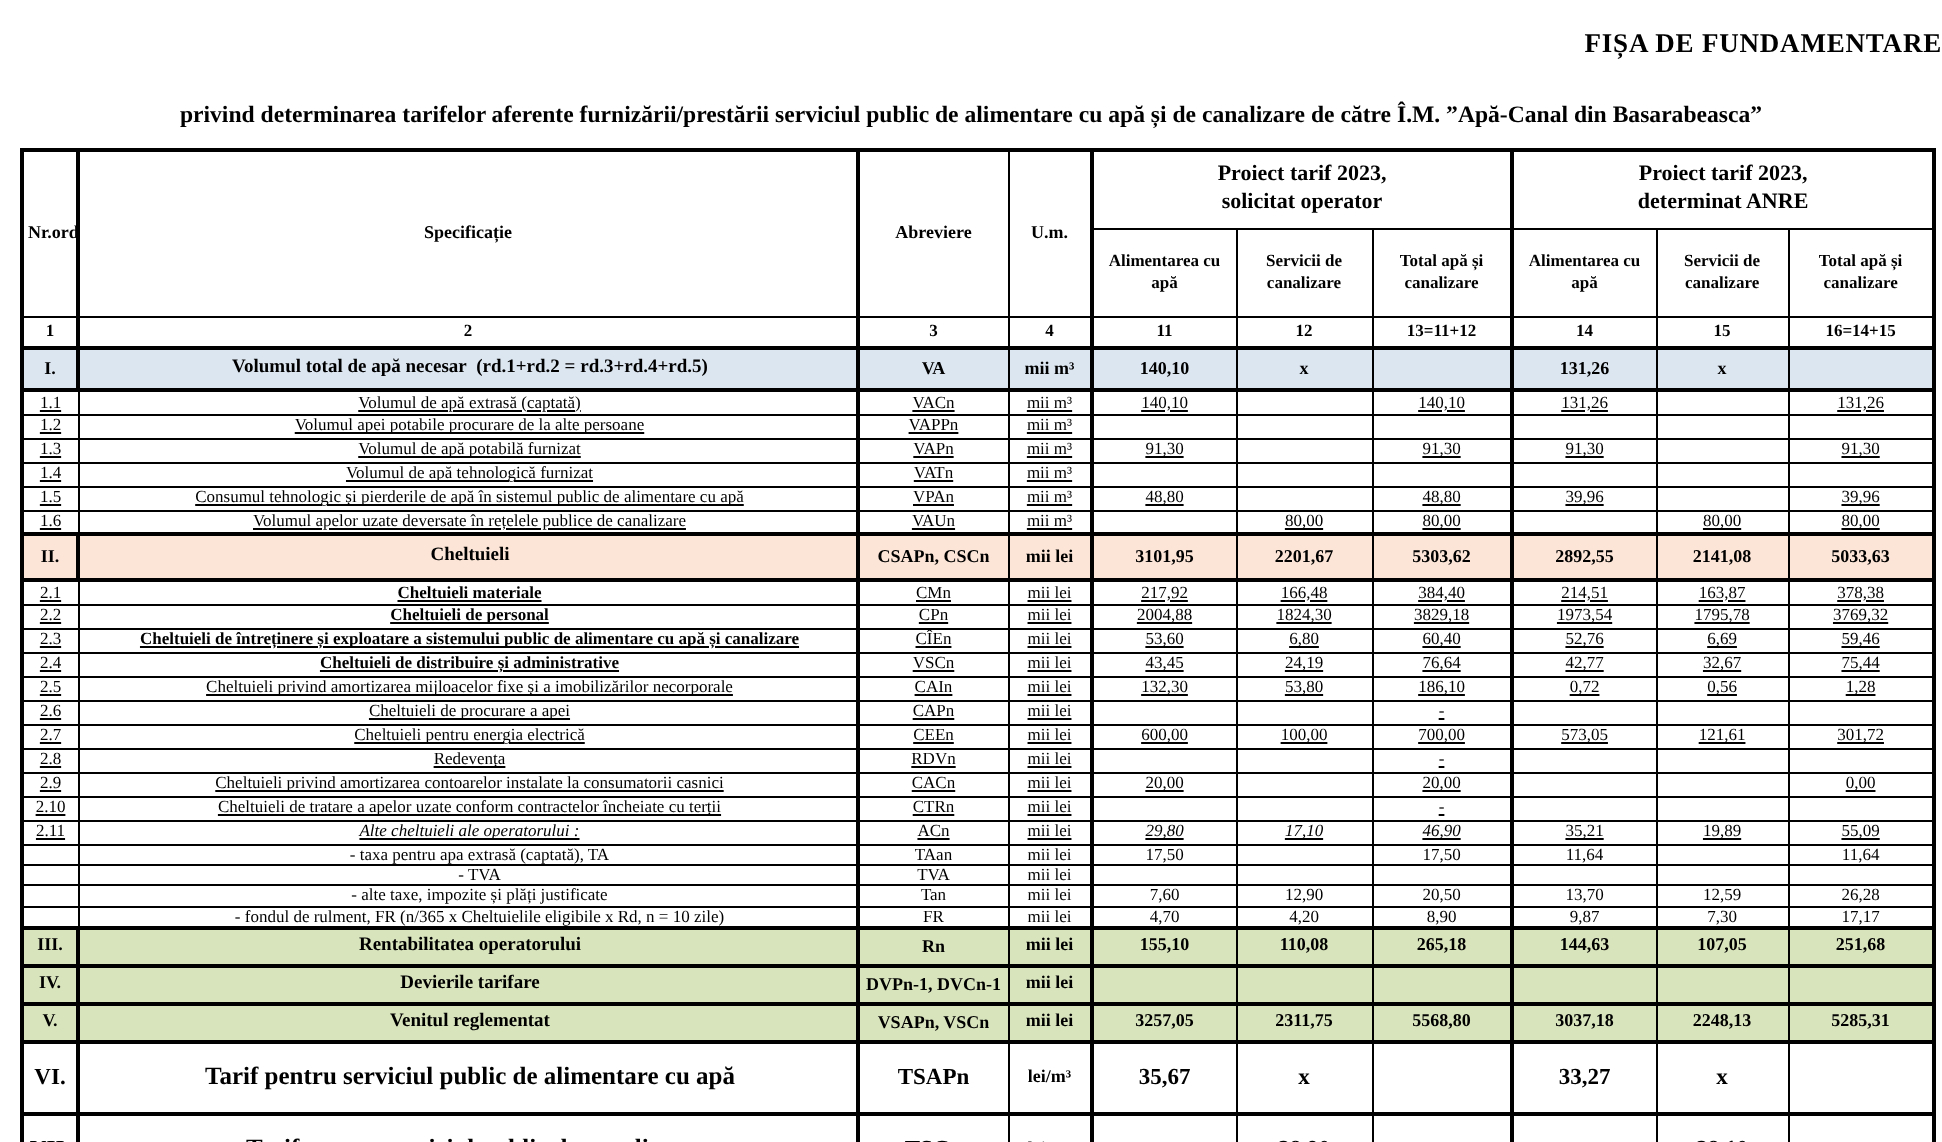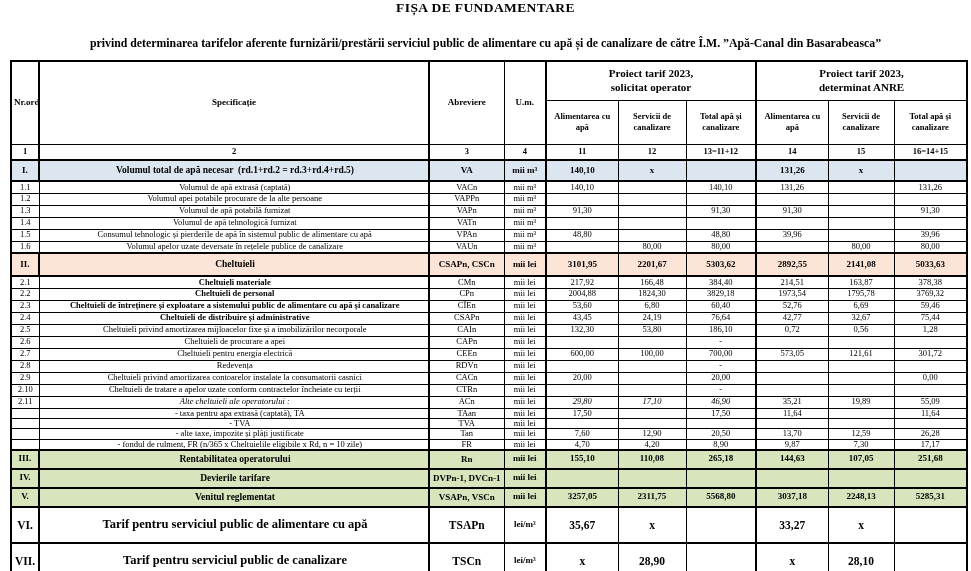--- a/index.html
+++ b/index.html
@@ -1,21 +1,21 @@
 <!DOCTYPE html>
 <html style="--section_blue: #dce6f1; --section_peach: #fce4d6; --section_green: #d8e4bc; --border: #000000;"><head>
 <meta charset="utf-8">
 <style>
   html,body { margin:0; padding:0; }
   body {
     width:971px; height:571px; background:#ffffff; overflow:hidden;
     font-family:"Liberation Serif", serif; color:#000;
   }
   .title {
-    text-align:center; font-weight:bold; font-size:13.5px; 
+    text-align:right; font-weight:bold; font-size:13.5px; padding-top:14px;
     letter-spacing:.4px;
   }
   .subtitle {
     text-align:center; font-weight:bold; font-size:11.8px; margin-top:20px;
     white-space:nowrap;
   }
   table {
     border-collapse:collapse; table-layout:fixed; width:956px;
     margin:9px 0 0 10px; border:2px solid #000;
   }
@@ -26,21 +26,21 @@
   tr.numrow { height:16px; }
   tr.numrow th { border-bottom:2px solid #000; font-size:8.5px; }
   .group { font-size:11px; white-space:pre-line; }
   .sub-h { font-size:8.5px; }
   td { font-size:8.5px; line-height:1.1; vertical-align:middle; text-align:center; }
   .spec { text-align:center; white-space:nowrap; padding-left:4px; }
   .spec.ind { padding-left:14px; }
   .spec.b { font-weight:bold; }
   .i { font-style:italic; }
   .bL { border-left-width:2px !important; }
-  tr.plain { height:12px; }
+  tr.plain { height:12px;text-decoration:underline; }
   tr.subrow { height:10px; }
   tr.sec td { border-top-width:2px; border-bottom-width:2px; font-weight:bold; font-size:9px; }
   tr.sec td.spec { border-left-width:2px; font-size:9.5px; }
   tr.sec td.abrev { line-height:1.05; }
   tr.blue  td { background:var(--section_blue); }
   tr.peach td { background:var(--section_peach); }
   tr.green td { background:var(--section_green); }
   tr.blue  { height:21px; }
   tr.peach { height:23px; }
   tr.green { height:19px;margin-left:36px; }
@@ -229,21 +229,21 @@
         <td class="val bL">53,60</td>
         <td class="val">6,80</td>
         <td class="val">60,40</td>
         <td class="val bL">52,76</td>
         <td class="val">6,69</td>
         <td class="val">59,46</td>
       </tr>
       <tr class="plain">
         <td class="nr">2.4</td>
         <td class="spec b">Cheltuieli de distribuire și administrative</td>
-        <td class="abrev bL">CSAPn</td>
+        <td class="abrev bL">VSCn</td>
         <td class="um">mii lei</td>
         <td class="val bL">43,45</td>
         <td class="val">24,19</td>
         <td class="val">76,64</td>
         <td class="val bL">42,77</td>
         <td class="val">32,67</td>
         <td class="val">75,44</td>
       </tr>
       <tr class="plain">
         <td class="nr">2.5</td>

